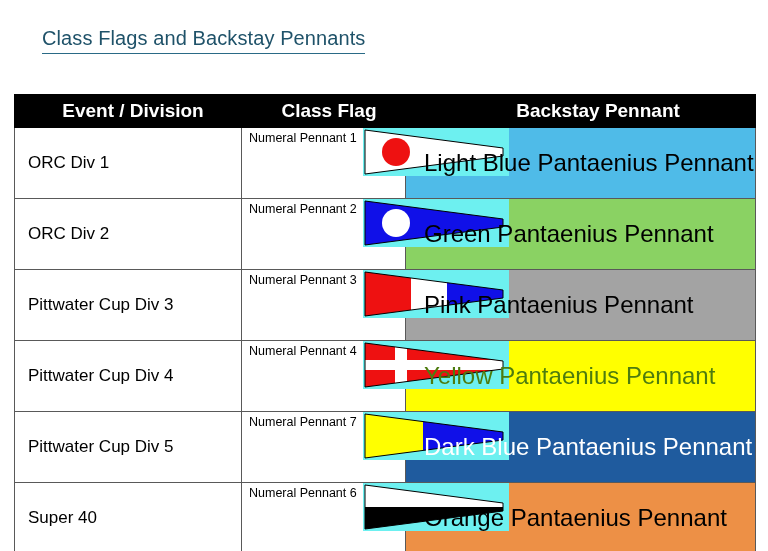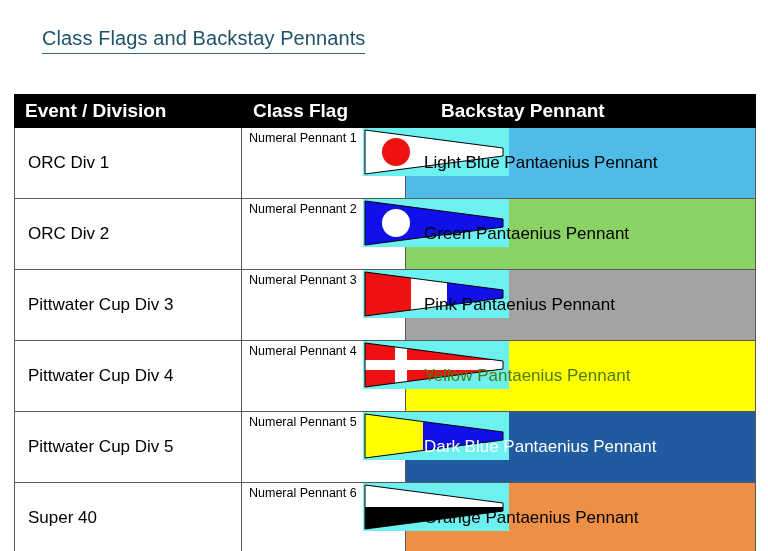--- a/index.html
+++ b/index.html
@@ -46,21 +46,21 @@
     vertical-align: middle;
   }
 
   
   .flag-table thead th {
     background: #000000;
     color: #ffffff;
     font-size: 19px;
     font-weight: bold;
     height: 32px;
-    text-align: left;
+    text-align: center;
     border-color: #000000;
     white-space: nowrap;
   }
   th.h-event   { padding-left: 10px; }
   th.h-class   { padding-left: 11px; }
   th.h-pennant { padding-left: 35px; }
 
   
   col.c-event   { width: 227px; }
   col.c-class   { width: 164px; }
@@ -100,21 +100,21 @@
     height: 48px;
     margin-left: 6px;
     background: #6df0f0;
     display: block;
   }
   .flag-art svg { display: block; }
 
   
   td.pennant-cell {
     height: 70px;
-    font-size: 17px;
+    font-size: 24px;
     padding-left: 18px;
     white-space: nowrap;
   }
 </style>
 </head>
 <body>
 
 <div class="page-title">Class Flags and Backstay Pennants</div>
 
 <table class="flag-table">
@@ -215,21 +215,21 @@
           </div>
         </div>
       </td>
       <td class="pennant-cell" style="background:#ffff00;color:#4d7c0f;">Yellow Pantaenius Pennant</td>
     </tr>
 
     <tr>
       <td class="event-cell">Pittwater Cup Div 5</td>
       <td class="flag-cell">
         <div class="flag-wrap">
-          <div class="flag-label">Numeral Pennant 5</div>
+          <div class="flag-label">Numeral Pennant 7</div>
           <div class="flag-art">
             <svg width="146" height="48" viewBox="0 0 146 48">
               <rect width="146" height="48" fill="#6df0f0"></rect>
               <defs>
                 <clipPath id="p5clip">
                   <polygon points="2,2 140,20 140,28 2,46"></polygon>
                 </clipPath>
               </defs>
               <g clip-path="url(#p5clip)">
                 <rect x="0" y="0" width="60" height="48" fill="#ffff00"></rect>

